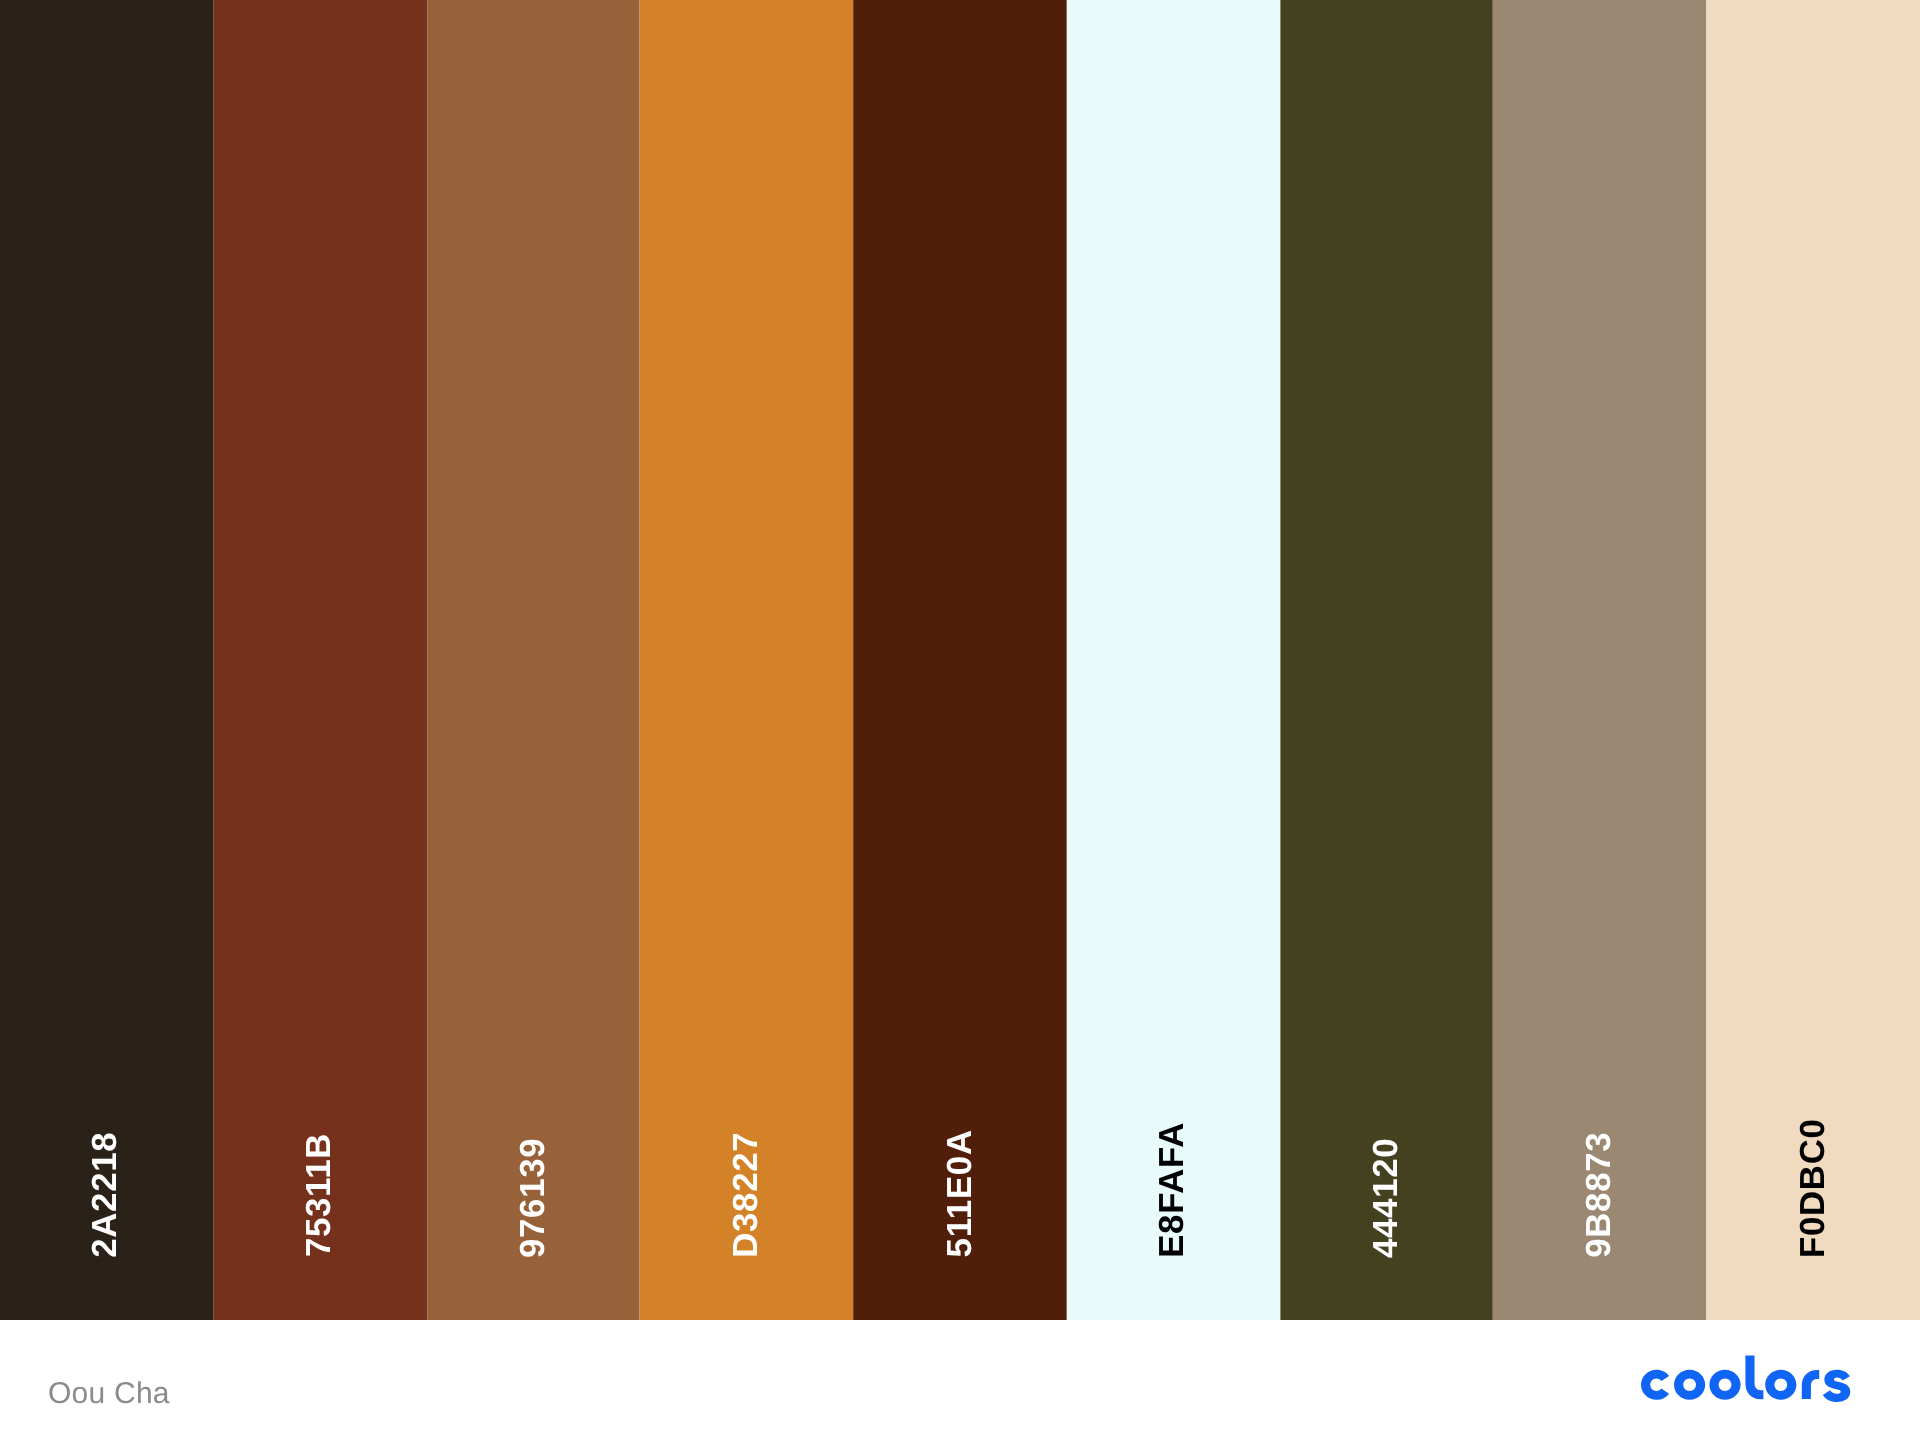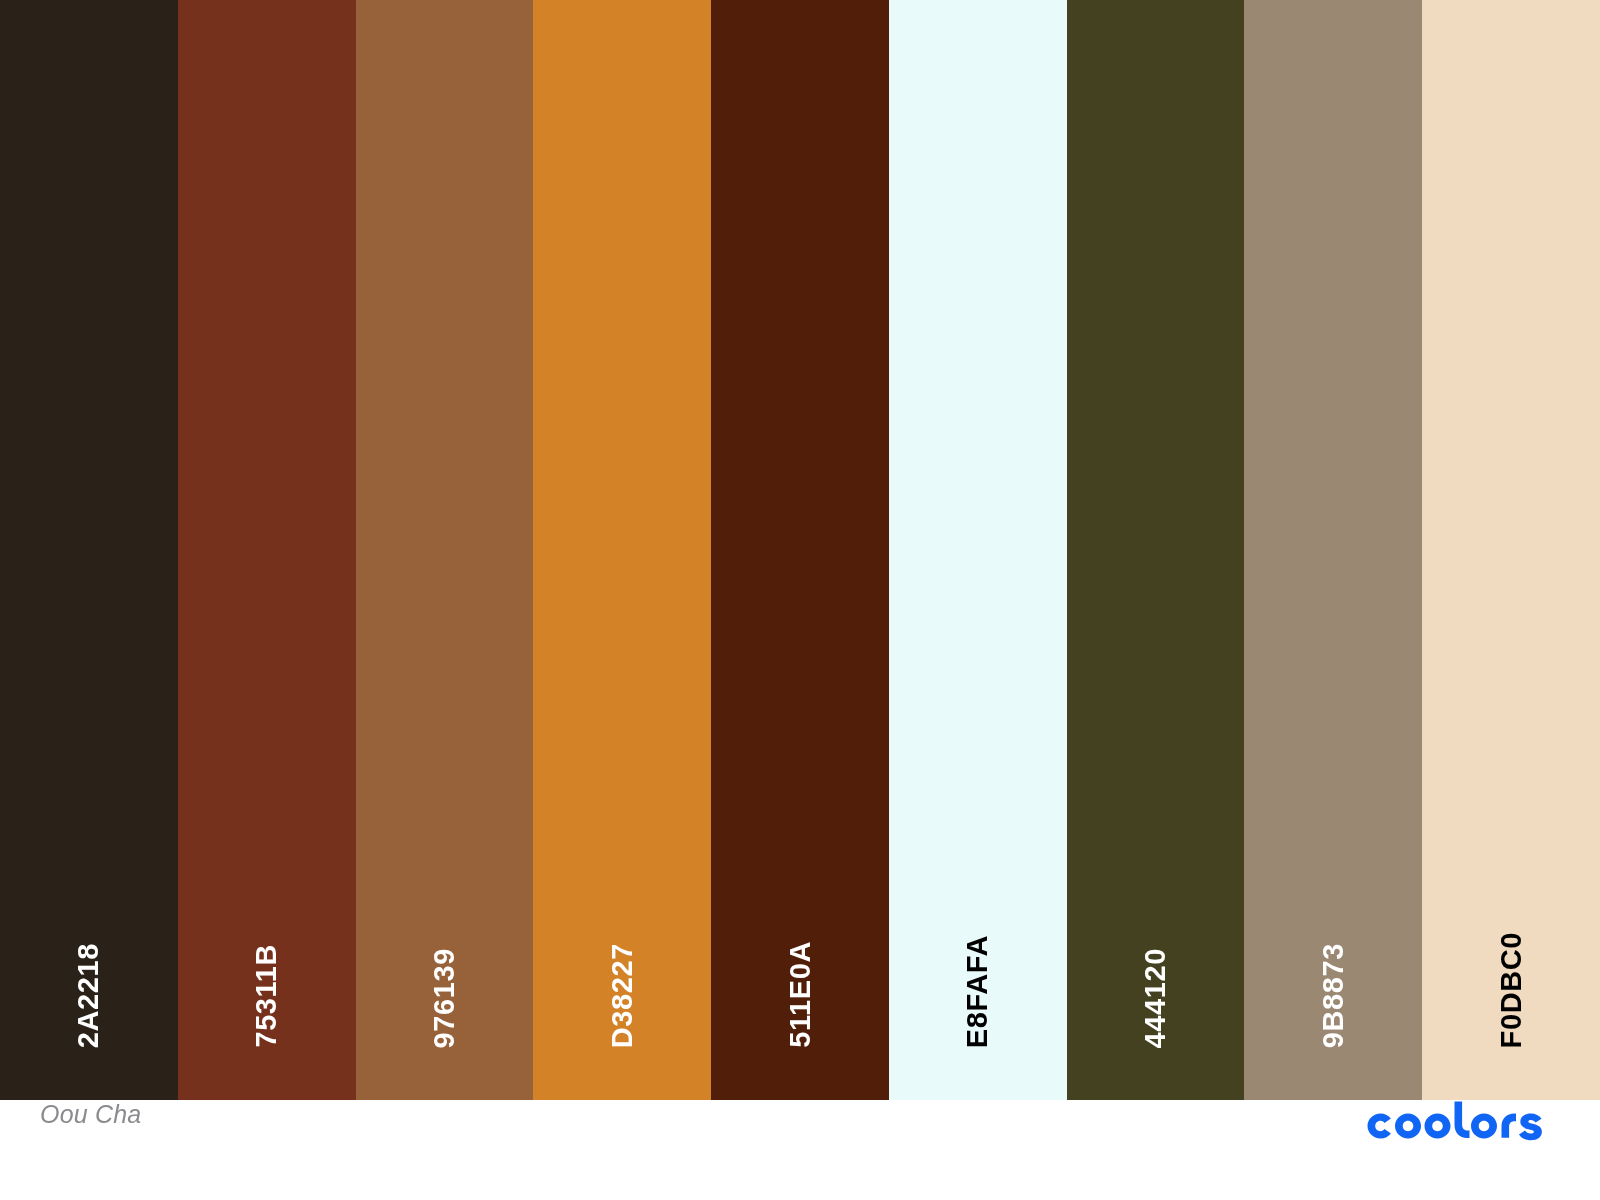--- a/index.html
+++ b/index.html
@@ -44,24 +44,23 @@
   }
   .light-text { color:#ffffff; }
   .dark-text  { color:#000000; }
 
   
   #footer {
     width:100%;
     height:76px;
     background:#ffffff;
     display:flex;
-    align-items:flex-start;
+    align-items:flex-end;
     justify-content:space-between;
     padding:0 40px;
-    font-style:italic;
   }
   #palette-name {
     font-size:25px;
     color:#8a8a8f;
     letter-spacing:0.2px;
     font-weight:400;
   }
   #brand-logo {
     display:flex;
     align-items:center;

